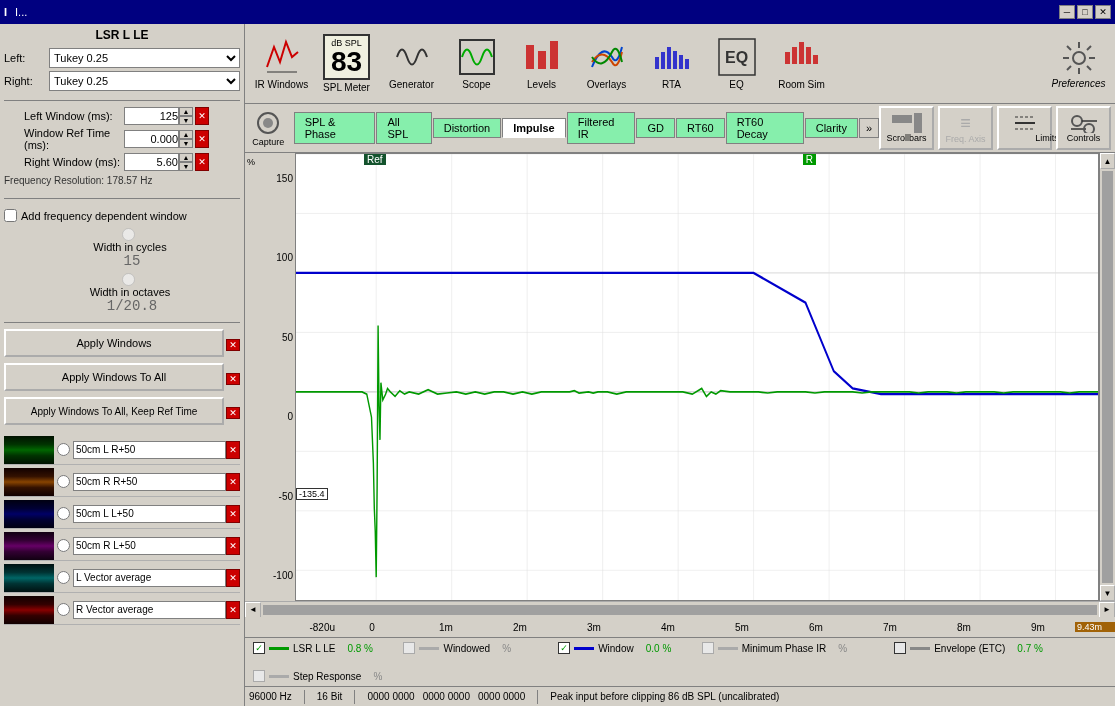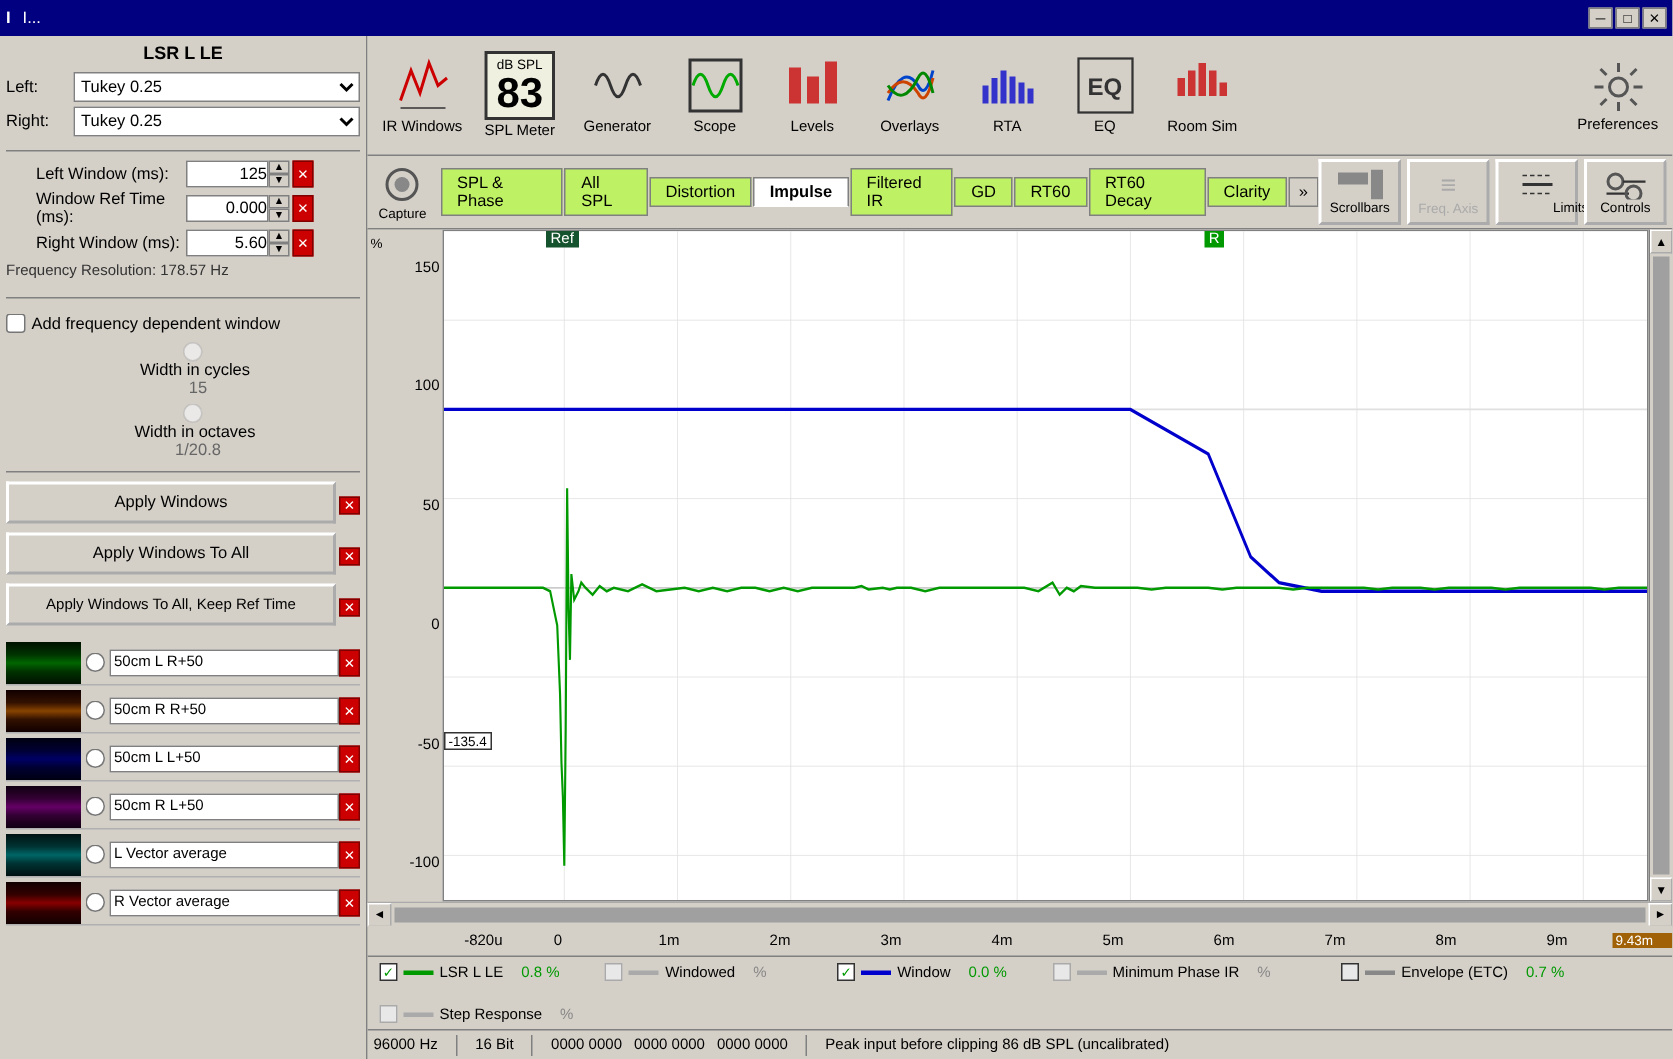--- a/index.html
+++ b/index.html
@@ -32,21 +32,21 @@
     .spin-group { display: flex; flex-direction: column; }
     .delete-btn { width: 14px; height: 18px; background: #cc0000; border: 1px solid #800000; color: white; font-size: 9px; cursor: pointer; margin-left: 2px; display: flex; align-items: center; justify-content: center; }
     
     .freq-res { font-size: 10px; margin: 2px 0 6px 0; color: #333; }
     
     .checkbox-row { display: flex; align-items: center; margin: 4px 0; }
     .checkbox-row input { margin-right: 4px; }
     
     .radio-row { display: flex; align-items: center; margin: 2px 0 2px 16px; flex-direction: column; }
     .radio-row input { margin-right: 4px; }
-    .radio-value { margin-left: 4px; color: #666; font-size: 11px; }
+    .radio-value { margin-left: 4px; color: #666; font-size: 14px; font-family: Liberation Mono, monospace; }
     
     .action-btn { width: 100%; height: 28px; background: #d4d0c8; border: 2px outset #ffffff; font-size: 11px; cursor: pointer; margin-bottom: 3px; }
     .delete-side { width: 14px; background: #cc0000; border: 1px solid #800000; color: white; font-size: 9px; cursor: pointer; margin-left: 2px; }
     
     .btn-row { display: flex; align-items: center; margin-bottom: 3px; }
     
     
     .meas-list { flex: 1; overflow-y: auto; margin-top: 4px; }
     .meas-item { display: flex; align-items: center; height: 30px; margin-bottom: 2px; border-bottom: 1px solid #b0b0b0; }
     .meas-preview { width: 50px; height: 28px; background: #222; flex-shrink: 0; overflow: hidden; }
@@ -55,27 +55,27 @@
     .meas-del { width: 14px; height: 18px; background: #cc0000; border: 1px solid #800000; color: white; font-size: 9px; cursor: pointer; }
     
     
     .right-area { flex: 1; display: flex; flex-direction: column; }
     
     
     .toolbar { background: #d4d0c8; border-bottom: 1px solid #808080; display: flex; align-items: center; padding: 2px 4px; height: 80px; flex-shrink: 0; }
     .tool-btn { display: flex; flex-direction: column; align-items: center; justify-content: center; width: 65px; height: 72px; cursor: pointer; border: 1px solid transparent; padding: 2px; font-size: 10px; text-align: center; }
     .tool-icon { width: 40px; height: 40px; margin-bottom: 2px; }
     .tool-spacer { flex: 1; }
-    .preferences-btn { display: flex; flex-direction: column; align-items: center; justify-content: center; width: 65px; height: 72px; cursor: pointer; font-size: 10px; text-align: center; }
+    .preferences-btn { display: flex; flex-direction: column; align-items: center; justify-content: center; width: 65px; height: 72px; cursor: pointer; font-size: 10px; text-align: center; font-style: italic; }
     
     
     .spl-meter-btn { display: flex; flex-direction: column; align-items: center; justify-content: center; width: 65px; height: 72px; cursor: pointer; border: 1px solid transparent; font-size: 10px; text-align: center; }
     .spl-value { font-size: 28px; font-weight: bold; color: #000; line-height: 1; }
     .spl-label { font-size: 9px; }
-    .tab { padding: 3px 10px; border: 1px solid #808080; background: #bef264; cursor: pointer; font-size: 11px; margin-right: 1px; }
+    .tab { padding: 3px 10px; border: 1px solid #808080; background: #86efac; cursor: pointer; font-size: 11px; margin-right: 1px; }
     .tab.active { background: white; border-bottom: 1px solid white; font-weight: bold; }
     .tab-more { padding: 3px 6px; border: 1px solid #808080; background: #d4d0c8; cursor: pointer; font-size: 11px; }
     .ctrl-btn { display: flex; flex-direction: column; align-items: center; justify-content: center; width: 55px; height: 44px; border: 2px outset #fff; background: #d4d0c8; cursor: pointer; font-size: 9px; text-align: center; }
     
     
     .chart-container { flex: 1; display: flex; flex-direction: column; overflow: hidden; }
     
     .chart-wrapper { flex: 1; display: flex; position: relative; }
     .y-axis { width: 50px; background: #d4d0c8; display: flex; flex-direction: column; justify-content: space-between; padding: 20px 2px 20px 0; text-align: right; font-size: 10px; flex-shrink: 0; position: relative; }
     .y-axis-label { font-size: 9px; position: absolute; top: 4px; left: 2px; }

